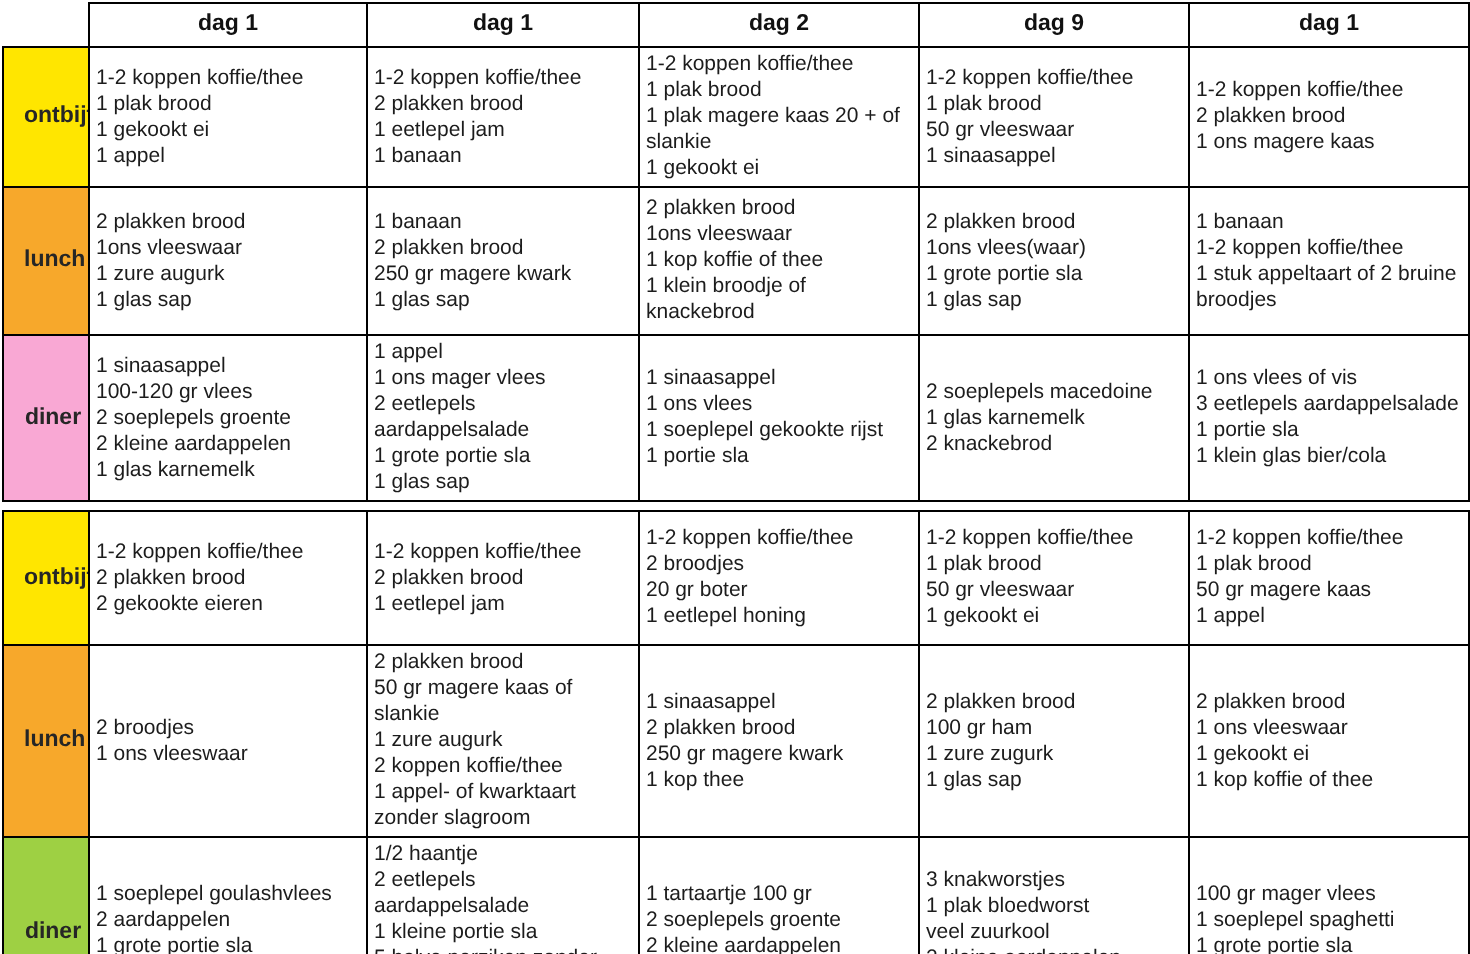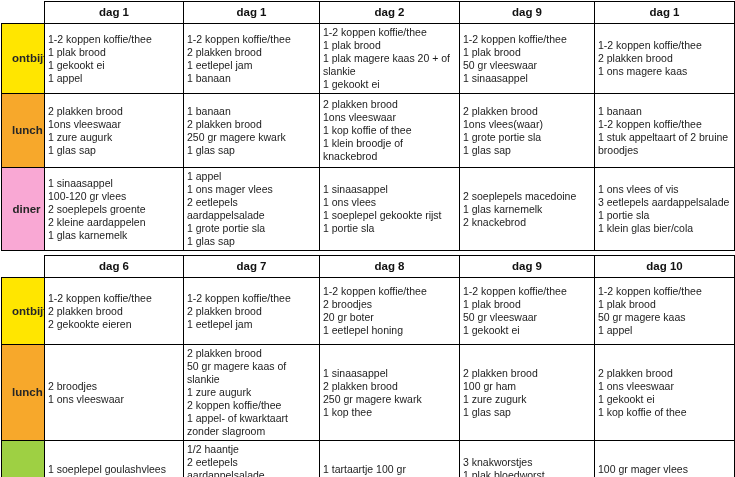--- a/index.html
+++ b/index.html
@@ -117,28 +117,20 @@
   <table class="meal-table t2">
     <colgroup>
       <col style="width:43px">
         <col style="width:139px">
         <col style="width:136px">
       <col style="width:140px">
         <col style="width:135px">
         <col style="width:140px">
     </colgroup>
     <tbody>
-        <tr class="rh">
-      <td class="corner"></td>
-      <td class="day-header">dag 6</td>
-      <td class="day-header">dag 7</td>
-      <td class="day-header">dag 8</td>
-      <td class="day-header">dag 9</td>
-      <td class="day-header">dag 10</td>
-    </tr>
     <tr class="r1">
       <td class="meal-label" style="background-color: rgb(255, 230, 0);">ontbijt</td>
       <td class="meal-cell">1-2 koppen koffie/thee
 2 plakken brood
 2 gekookte eieren</td>
       <td class="meal-cell">1-2 koppen koffie/thee
 2 plakken brood
 1 eetlepel jam</td>
       <td class="meal-cell">1-2 koppen koffie/thee
 2 broodjes

